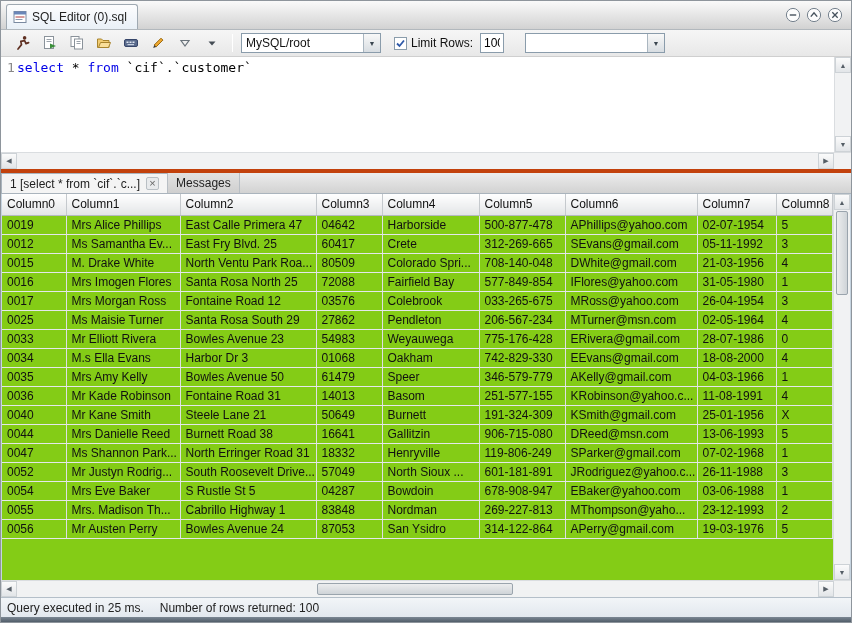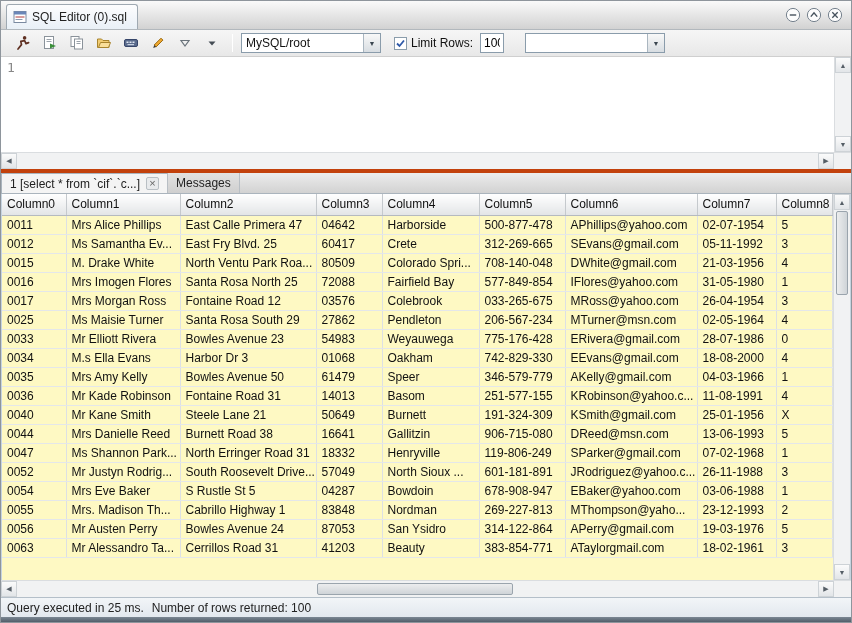--- a/index.html
+++ b/index.html
@@ -51,31 +51,31 @@
   .sb-corner { flex:0 0 17px; width:17px; height:17px; background:#f1f2f3; }
 
   
   .results { flex:1; display:flex; flex-direction:column; border-top:4px solid #c2410c; background:#fff; min-height:0; }
   .rtabbar { height:21px; flex:0 0 21px; background:linear-gradient(#ececec,#d2d2d2); border-bottom:1px solid #aab4bd; display:flex; align-items:flex-end; }
   .rtab { height:20px; padding:0 8px; display:flex; align-items:center; gap:6px; border-right:1px solid #b8bec4; color:#222; background:linear-gradient(#e2e2e2,#cfcfcf); }
   .rtab.active { background:#f4f4f4; border-top:1px solid #aab4bd; border-left:1px solid #aab4bd; }
   .rtab-close { width:13px; height:13px; display:flex; align-items:center; justify-content:center; font-size:11px; color:#666; border:1px solid #b9bfc4; background:#e8eaec; border-radius:2px; line-height:1; }
 
   .grid-region { flex:1; display:flex; min-height:0; border-left:1px solid #c6d4e0; border-right:1px solid #c6d4e0; }
-  .grid-scroll { flex:1; overflow:hidden; background:#fef9c3; }
+  .grid-scroll { flex:1; overflow:hidden; background:#84cc16; }
   table.grid { width:100%; border-collapse:collapse; table-layout:fixed; }
   col.c0{width:64px} col.c1{width:114px} col.c2{width:136px} col.c3{width:66px} col.c4{width:97px}
   col.c5{width:86px} col.c6{width:132px} col.c7{width:79px} col.c8{width:auto}
   .grid th { height:21px; font-weight:normal; text-align:left; padding:0 5px; white-space:nowrap; overflow:hidden;
              background:linear-gradient(#ffffff,#e3e5e7); border-right:1px solid #c5c9cd; border-bottom:1px solid #b5bac0; }
   .grid td { height:19px; padding:0 5px; white-space:nowrap; overflow:hidden; line-height:18px;
              border-right:1px solid #dde0e3; border-bottom:1px solid #e4e7ea; }
 
   
-  .statusbar { height:20px; flex:0 0 20px; background:linear-gradient(#f2f5f8,#e2e8ee); border-top:1px solid #b4bfc9; display:flex; align-items:center; padding:0 6px; gap:8px; color:#222; }
+  .statusbar { height:20px; flex:0 0 20px; background:linear-gradient(#f2f5f8,#e2e8ee); border-top:1px solid #b4bfc9; display:flex; align-items:center; padding:0 6px; gap:16px; color:#222; }
   .bottom-edge { height:5px; flex:0 0 5px; background:linear-gradient(#7b8793,#525e6a); }
 
   svg { display:block; }
 </style>
 </head>
 <body>
 
 <div class="window">
 
   <div class="tabbar">
@@ -204,20 +204,21 @@
       <span class="combo-text"></span>
       <span class="combo-btn">▼</span>
     </div>
   </div>
 
   <div class="editor">
     <div class="editor-top">
       <div class="code-area">
         <div class="code-row">
           <span class="gutter">1</span>
+          <span class="code-line"><span class="tok-keyword">select</span><span class="tok-plain"> * </span><span class="tok-keyword">from</span><span class="tok-identifier"> `cif`.`customer`</span></span>
         </div>
       </div>
       <div class="sb-v">
         <span class="sb-btn sb-btn-v">▲</span>
         <span class="sb-track-v"></span>
         <span class="sb-btn sb-btn-v">▼</span>
       </div>
     </div>
     <div class="sb-h">
       <span class="sb-btn sb-btn-h">◀</span>
@@ -260,21 +261,21 @@
                 <th>Column3</th>
                 <th>Column4</th>
                 <th>Column5</th>
                 <th>Column6</th>
                 <th>Column7</th>
                 <th>Column8</th>
               </tr>
             </thead>
           <tbody>
               <tr>
-                <td>0011</td>
+                <td>0019</td>
                 <td>Mrs Alice Phillips</td>
                 <td>East Calle Primera 47</td>
                 <td>04642</td>
                 <td>Harborside</td>
                 <td>500-877-478</td>
                 <td>APhillips@yahoo.com</td>
                 <td>02-07-1954</td>
                 <td>5</td>
               </tr>
               <tr>
@@ -446,31 +447,20 @@
                 <td>0056</td>
                 <td>Mr Austen Perry</td>
                 <td>Bowles Avenue 24</td>
                 <td>87053</td>
                 <td>San Ysidro</td>
                 <td>314-122-864</td>
                 <td>APerry@gmail.com</td>
                 <td>19-03-1976</td>
                 <td>5</td>
               </tr>
-              <tr>
-                <td>0063</td>
-                <td>Mr Alessandro Ta...</td>
-                <td>Cerrillos Road 31</td>
-                <td>41203</td>
-                <td>Beauty</td>
-                <td>383-854-771</td>
-                <td>ATaylorgmail.com</td>
-                <td>18-02-1961</td>
-                <td>3</td>
-              </tr>
             </tbody>
         </table>
       </div>
       <div class="sb-v">
         <span class="sb-btn sb-btn-v">▲</span>
         <span class="sb-track-v">
           <span class="sb-thumb-v"></span>
         </span>
         <span class="sb-btn sb-btn-v">▼</span>
       </div>

